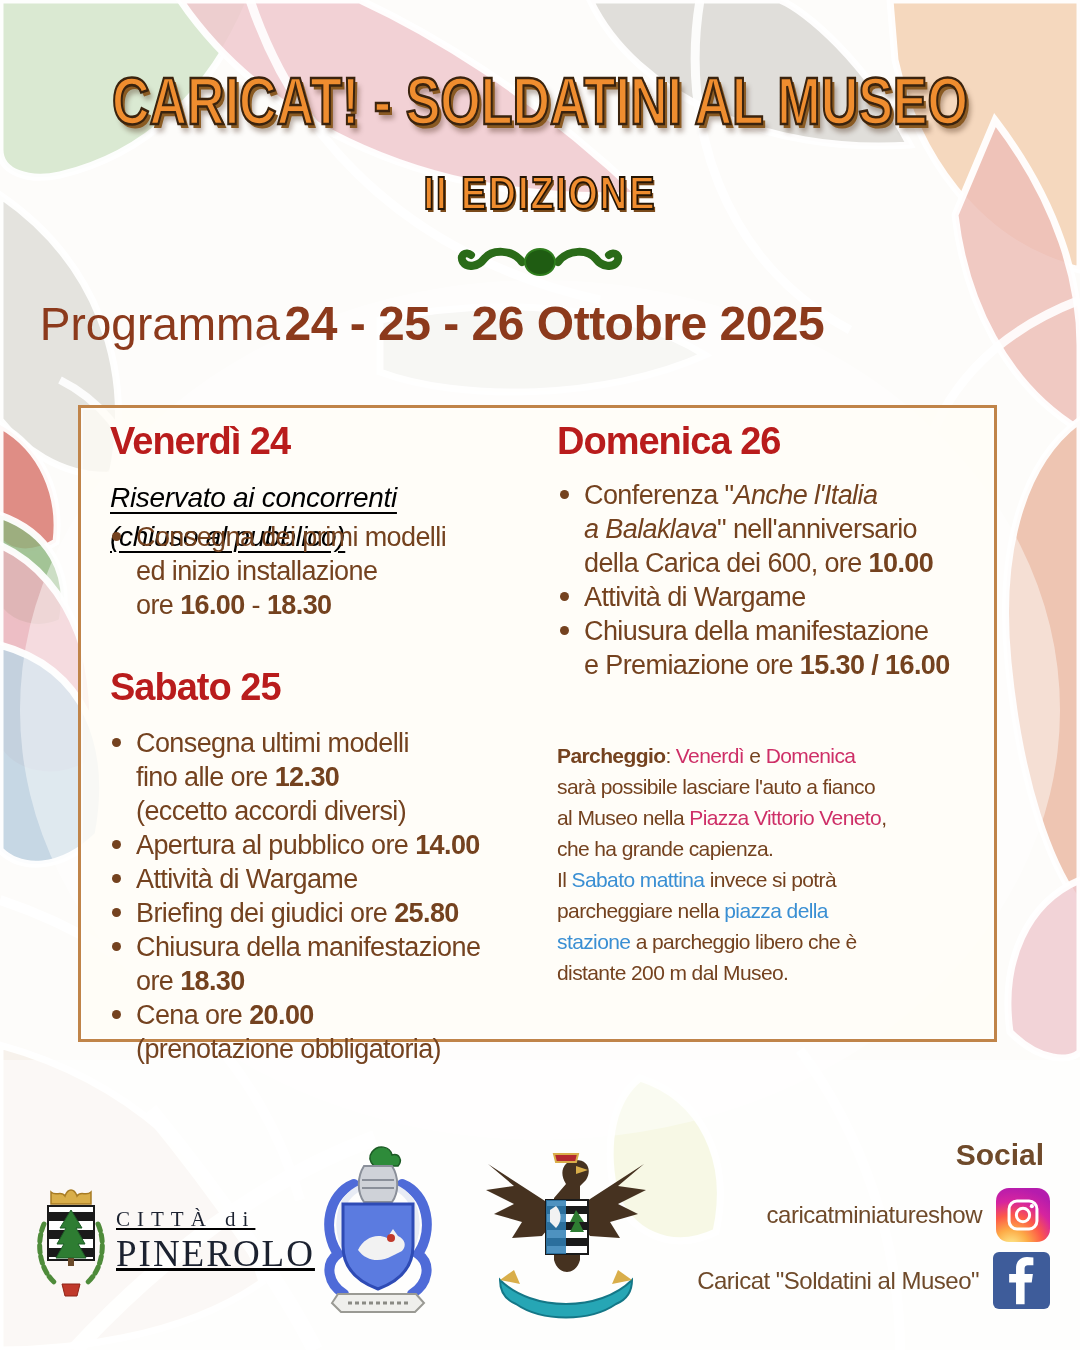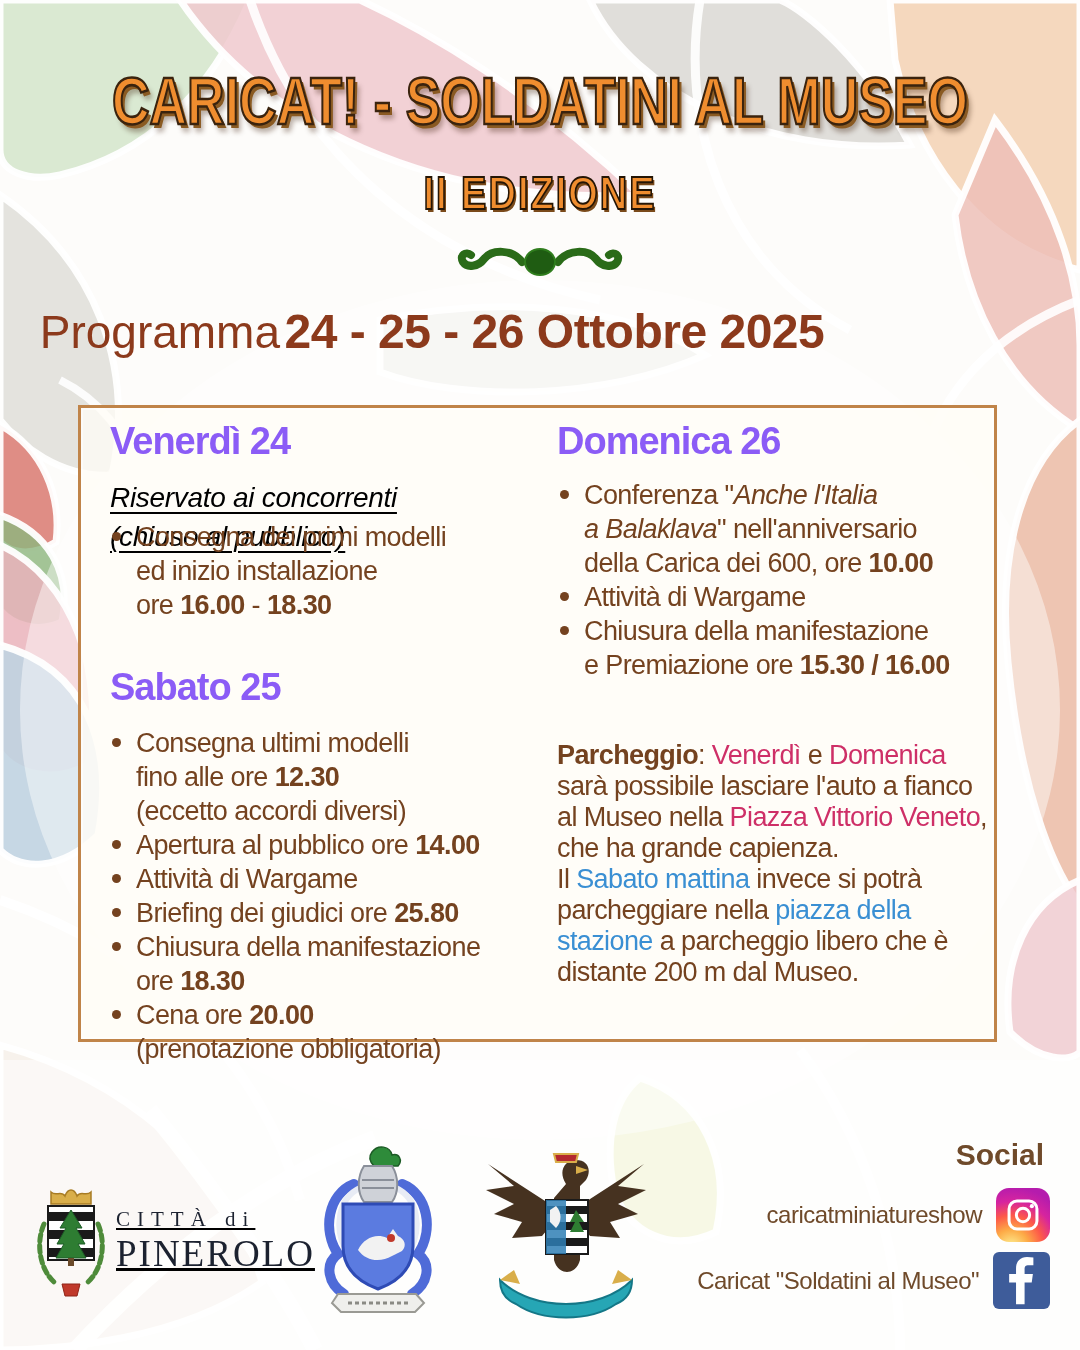--- a/index.html
+++ b/index.html
@@ -20,51 +20,51 @@
   }
   .edition{
     top:168px;left:0;width:1080px;text-align:center;
     font-weight:800;font-size:38px;letter-spacing:2px;color:#ef8d2f;
     -webkit-text-stroke:1.6px #241505;
     text-shadow:2px 3px 0 #7a4a1a;
     transform:scaleY(1.2);transform-origin:top center;
   }
   .ornament{top:242px;left:450px;width:180px;height:40px;}
   .program{
-    top:296px;left:0;width:864px;text-align:center;color:#8c3a1c;white-space:nowrap;margin-top:8px;
+    top:296px;left:0;width:864px;text-align:center;color:#8c3a1c;white-space:nowrap;
   }
   .program .plabel{font-size:46px;font-weight:400;letter-spacing:0px;}
   .program .pdates{font-size:48px;font-weight:800;letter-spacing:-0.5px;}
 
   
   .sbox{
     top:405px;left:78px;width:919px;height:637px;box-sizing:border-box;
     border:3px solid #c08449;background:rgba(255,252,246,0.78);
     box-shadow:inset 0 0 0 2px rgba(255,255,255,.55);
   }
   .h2{
-    position:absolute;font-size:38px;font-weight:800;color:#8b5cf6;
+    position:absolute;font-size:38px;font-weight:800;color:#b91c1c;
     letter-spacing:-1px;white-space:nowrap;z-index:3;text-align:right;
   }
   .note{
     position:absolute;z-index:3;font-size:28px;font-style:italic;color:#000000;
     line-height:39px;white-space:pre-line;text-decoration:underline;
     text-decoration-thickness:2px;text-underline-offset:5px;letter-spacing:-0.3px;
   }
   .elist{
     position:absolute;z-index:3;margin:0;padding:0;list-style:none;
     font-size:27px;color:#74421f;line-height:34px;letter-spacing:-0.6px;
   }
   .elist li{position:relative;padding-left:26px;white-space:pre-line;}
   .elist li::before{
     content:"";position:absolute;left:2px;top:12px;width:9px;height:9px;
     border-radius:50%;background:#74421f;
   }
   .parking{
-    position:absolute;z-index:3;font-size:27px;color:#74421f;
+    position:absolute;z-index:3;font-size:21px;color:#74421f;
     line-height:31px;letter-spacing:-0.6px;white-space:pre-line;
   }
   .b{font-weight:800;}
   .i{font-style:italic;}
   .pink{color:#ce2f67;}
   .blue{color:#3a8fd3;}
 
   
   .pinerolo{top:1180px;left:34px;display:flex;align-items:center;gap:8px;text-decoration:underline;}
   .pinerolo .wordmark{color:#1c2230;}

